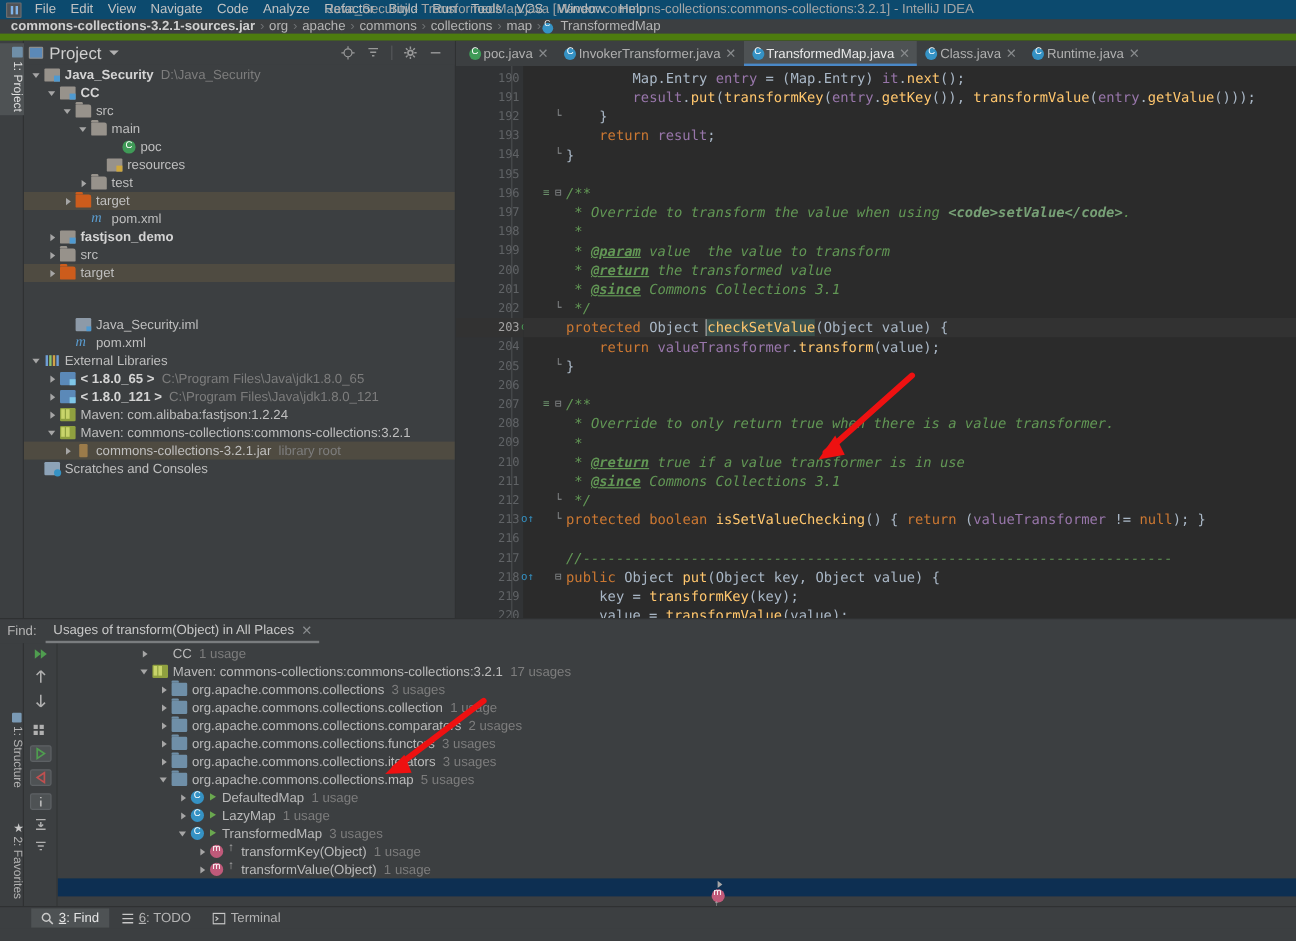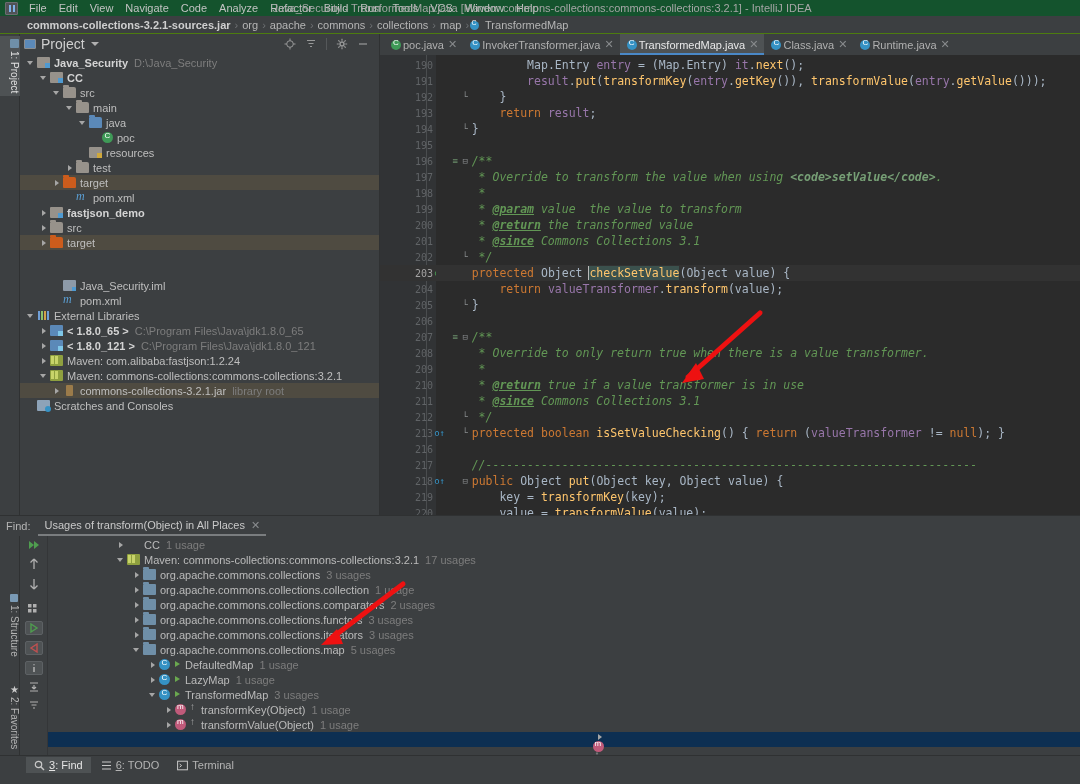--- a/index.html
+++ b/index.html
@@ -8,41 +8,41 @@
     background:#3c3f41;
     font-family:"Liberation Sans", sans-serif;
     font-size:11px;
     color:#bbbbbb;
     -webkit-font-smoothing:antialiased;
   }
   .app { position:relative; width:1080px; height:784px; }
 
   
   .menubar {
-    height:16px; background:#14532d; display:flex; align-items:center;
+    height:16px; background:#0c4a6e; display:flex; align-items:center;
     padding-left:2px; font-size:11px; color:#bbbbbb; position:relative;
   }
   .app-logo {
     width:13px; height:13px; margin:0 5px 0 3px; background:#4f5256;
     border:1px solid #6a6d70; border-radius:1px; position:relative; flex:none;
   }
   .app-logo::after {
     content:""; position:absolute; left:3px; top:2px; width:2px; height:7px;
     background:#7fb3e8; box-shadow:4px 0 0 #7fb3e8;
   }
   .menu-item { padding:1px 6px; white-space:nowrap; color:#c3c3c3; }
   .win-title {
     position:absolute; left:4px; right:0; text-align:center; color:#a6a6a6;
     font-size:11px; pointer-events:none;
   }
 
   
   .navbar {
     height:18px; background:#3c3f41; display:flex; align-items:center;
-    padding-left:24px; gap:0px; border-bottom:1px solid #4d7c0f;
+    padding-left:6px; gap:0px; border-bottom:6px solid #4d7c0f;
   }
   .crumb { color:#b5b5b5; white-space:nowrap; padding:0 3px; font-size:11px; }
   .crumb.bold { font-weight:bold; color:#cfcfcf; }
   .crumb-sep { color:#6e7173; font-size:11px; padding:0 1px; }
   .crumb-ico {
     width:9px; height:9px; border-radius:50%; background:#3592c4;
     display:inline-block; margin-right:3px; position:relative; top:1px;
   }
   .crumb-ico::after{
     content:"C"; position:absolute; left:1.5px; top:-2px; font-size:7px;
@@ -332,25 +332,20 @@
           <div class="trow" style="padding-left: 32px;">
             <span class="arrow d"></span>
             <span class="ti folder"></span>
             <span class="tlabel">src</span>
           </div>
           <div class="trow" style="padding-left: 45px;">
             <span class="arrow d"></span>
             <span class="ti folder"></span>
             <span class="tlabel">main</span>
           </div>
-          <div class="trow" style="padding-left: 58px;">
-            <span class="arrow d"></span>
-            <span class="ti folder-blue"></span>
-            <span class="tlabel">java</span>
-          </div>
           <div class="trow" style="padding-left: 71px;">
             <span class="arrow "></span>
             <span class="ti poc"></span>
             <span class="tlabel">poc</span>
           </div>
           <div class="trow" style="padding-left: 58px;">
             <span class="arrow "></span>
             <span class="ti module-src"></span>
             <span class="tlabel">resources</span>
           </div>

